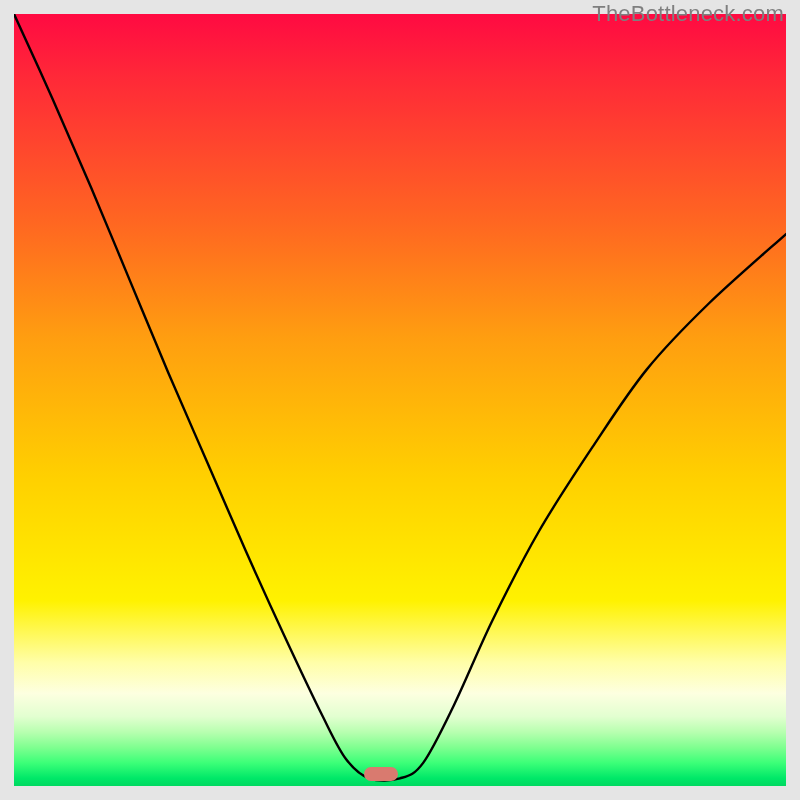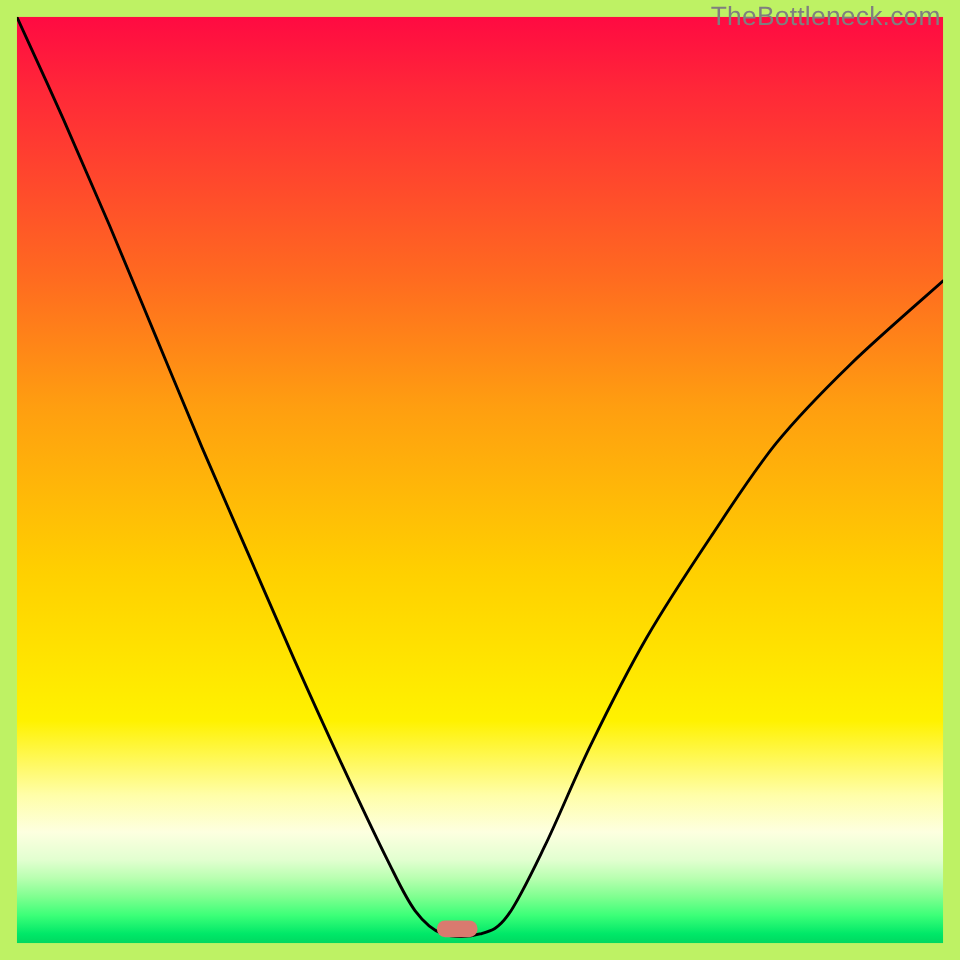--- a/index.html
+++ b/index.html
@@ -8,21 +8,21 @@
     width: 800px;
     height: 800px;
     background: #000;
     font-family: Arial, Helvetica, sans-serif;
     overflow: hidden;
   }
   .frame {
     position: relative;
     width: 800px;
     height: 800px;
-    background: #bef264;
+    background: #e5e5e5;
   }
   .plot {
     position: absolute;
     left: 14px;
     top: 14px;
     width: 772px;
     height: 772px;
     overflow: hidden;
   }
   .gradient {

